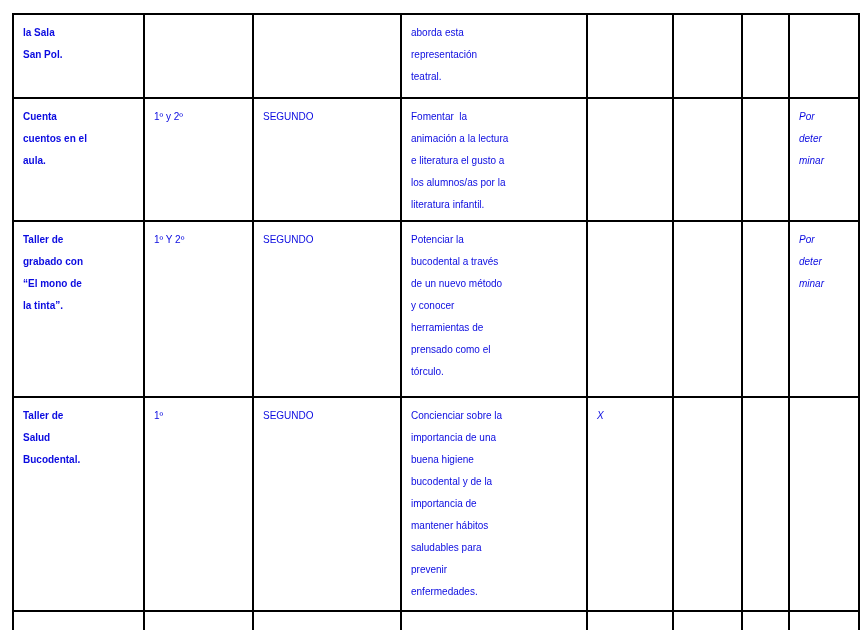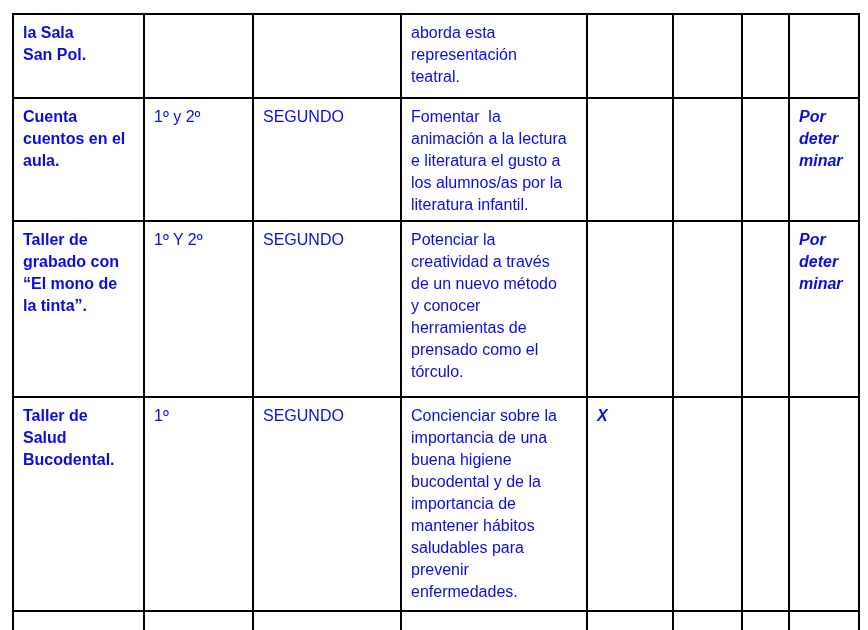--- a/index.html
+++ b/index.html
@@ -22,33 +22,33 @@
   table.grid {
     border-collapse: collapse;
     table-layout: fixed;
     margin: 13px 0 0 12px;
     width: 846px;
   }
   table.grid td {
     border: 2px solid var(--border-color, #000000);
     vertical-align: top;
     padding: 7px 8px 4px 9px;
-    font-size: 16px;
+    font-size: 10px;
     line-height: 22px;
     color: var(--text-color, #0b0be0);
     white-space: pre-wrap;
     overflow: hidden;
   }
   tr.row-main-1 { height: 84px; }
   tr.row-main-2 { height: 112px; }
   tr.row-main-3 { height: 176px; }
   tr.row-main-4 { height: 214px; }
   tr.row-partial { height: 40px; }
   td.c-activity { font-weight: bold; }
-  td.c-mark, td.c-status { font-weight: bold; font-style: italic; border-radius: 10px; }
+  td.c-mark, td.c-status { font-weight: normal; font-style: italic; border-radius: 10px; }
 </style>
 </head>
 <body>
 
 <div class="page">
   <table class="grid">
     <colgroup>
       <col style="width:131px">
       <col style="width:109px">
       <col style="width:148px">
@@ -91,21 +91,21 @@
 minar</td>
       </tr>
       <tr class="row-main-3">
         <td class="c-activity">Taller de
 grabado con
 “El mono de
 la tinta”.</td>
         <td class="c-grades">1º Y 2º</td>
         <td class="c-trimester">SEGUNDO</td>
         <td class="c-objective">Potenciar la
-creatividad a través
+bucodental a través
 de un nuevo método
 y conocer
 herramientas de
 prensado como el
 tórculo.</td>
         <td class="c-mark"></td>
         <td class="c-extra"></td>
         <td class="c-extra"></td>
         <td class="c-status">Por
 deter

